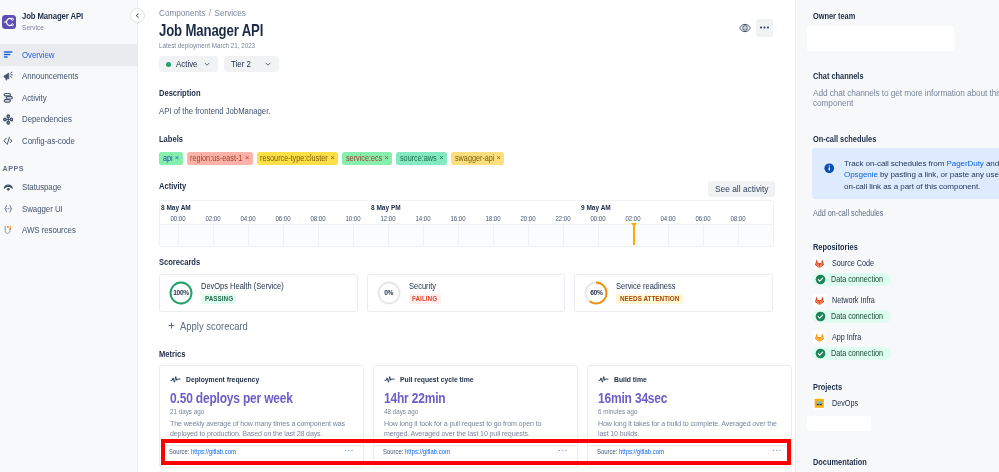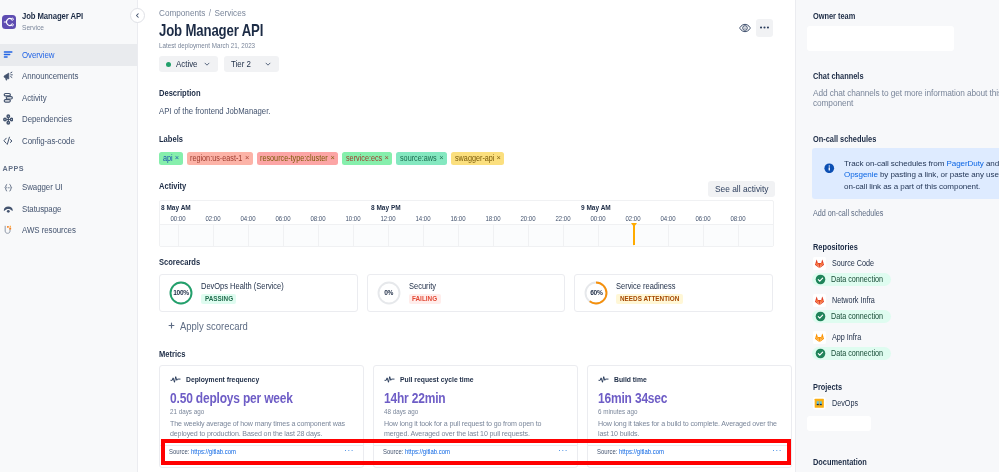--- a/index.html
+++ b/index.html
@@ -189,38 +189,38 @@
           </svg>
         </span>
         <span class="lbl" style="display: inline-block; width: 52.7281px; transform: scaleX(0.94); transform-origin: left center; white-space: nowrap;">Config-as-code</span>
       </div>
     </div>
 
     <div class="apps-heading">APPS</div>
     <div class="nav" style="margin-top:0">
       <div class="nav-item">
         <span class="ic">
+          <svg width="12.5" height="12.5" viewBox="0 0 16 16" fill="none">
+            <path d="M1.2 9.8C1.2 6.2 4.2 4 8 4s6.8 2.2 6.8 5.8c0 .6-.8.9-1.2.4C12.1 8.5 10.2 7.6 8 7.6s-4.1.9-5.6 2.6c-.4.5-1.2.2-1.2-.4Z" fill="#44546F"></path>
+            <circle cx="8" cy="11.1" r="2.15" fill="#44546F"></circle>
+          </svg>
+        </span>
+        <span class="lbl" style="display: inline-block; width: 39.3625px; transform: scaleX(0.94); transform-origin: left center; white-space: nowrap;">Statuspage</span>
+      </div>
+      <div class="nav-item">
+        <span class="ic">
           <svg width="11.5" height="11.5" viewBox="0 0 16 16" fill="none">
             <path d="M5.6 2.9C4.2 2.9 4.7 6.7 3.0 8c1.7 1.3 1.2 5.1 2.6 5.1" stroke="#44546F" stroke-width="1.25" stroke-linecap="round" stroke-linejoin="round"></path>
             <path d="M10.4 2.9c1.4 0 .9 3.8 2.6 5.1-1.7 1.3-1.2 5.1-2.6 5.1" stroke="#44546F" stroke-width="1.25" stroke-linecap="round" stroke-linejoin="round"></path>
             <circle cx="5.5" cy="8" r="0.82" fill="#44546F"></circle>
             <circle cx="8" cy="8" r="0.82" fill="#44546F"></circle>
             <circle cx="10.5" cy="8" r="0.82" fill="#44546F"></circle>
           </svg>
         </span>
         <span class="lbl" style="display: inline-block; width: 40.6697px; transform: scaleX(0.94); transform-origin: left center; white-space: nowrap;">Swagger UI</span>
-      </div>
-      <div class="nav-item">
-        <span class="ic">
-          <svg width="12.5" height="12.5" viewBox="0 0 16 16" fill="none">
-            <path d="M1.2 9.8C1.2 6.2 4.2 4 8 4s6.8 2.2 6.8 5.8c0 .6-.8.9-1.2.4C12.1 8.5 10.2 7.6 8 7.6s-4.1.9-5.6 2.6c-.4.5-1.2.2-1.2-.4Z" fill="#44546F"></path>
-            <circle cx="8" cy="11.1" r="2.15" fill="#44546F"></circle>
-          </svg>
-        </span>
-        <span class="lbl" style="display: inline-block; width: 39.3625px; transform: scaleX(0.94); transform-origin: left center; white-space: nowrap;">Statuspage</span>
       </div>
       <div class="nav-item">
         <span class="ic">
           <svg width="12" height="12" viewBox="0 0 16 16" fill="none">
             <path d="M3.3 2.3v7.3c0 1.9 1.5 3.4 3.4 3.4h.5c1.9 0 3.4-1.5 3.4-3.4V7.4" stroke="#8993A4" stroke-width="1.45" stroke-linecap="round"></path>
             <rect x="6.1" y="2.1" width="2.5" height="2.5" rx="0.35" fill="#F58220"></rect>
             <rect x="9.4" y="4.2" width="2.9" height="2.9" rx="0.4" fill="#F58220"></rect>
             <rect x="10.1" y="1.4" width="2" height="2" rx="0.3" fill="#FBAD4B"></rect>
           </svg>
         </span>
@@ -281,21 +281,21 @@
       <div class="sec-heading">Labels</div>
       <div class="labels-row" id="labels-row">
           <div class="label-chip" style="background: #86efac; color: rgb(26, 79, 173);">
             <span class="chiptxt" style="display: inline-block; width: 9.67969px; transform: scaleX(0.885); transform-origin: left center; white-space: nowrap;">api</span>
             <span class="x">×</span>
           </div>
           <div class="label-chip" style="background: rgb(252, 179, 167); color: rgb(157, 58, 44);">
             <span class="chiptxt" style="display: inline-block; width: 52.3671px; transform: scaleX(0.885); transform-origin: left center; white-space: nowrap;">region:us-east-1</span>
             <span class="x">×</span>
           </div>
-          <div class="label-chip" style="background: #fca5a5; color: rgb(122, 90, 8);">
+          <div class="label-chip" style="background: #fde047; color: rgb(122, 90, 8);">
             <span class="chiptxt" style="display: inline-block; width: 67.661px; transform: scaleX(0.885); transform-origin: left center; white-space: nowrap;">resource-type:cluster</span>
             <span class="x">×</span>
           </div>
           <div class="label-chip" style="background: #86efac; color: rgb(157, 58, 44); justify-content: flex-end;">
             <span class="chiptxt" style="display: inline-block; width: 36.2435px; transform: scaleX(0.885); transform-origin: left center; white-space: nowrap;">service:ecs</span>
             <span class="x">×</span>
           </div>
           <div class="label-chip" style="background: rgb(132, 232, 192); color: rgb(26, 107, 78);">
             <span class="chiptxt" style="display: inline-block; width: 36.6584px; transform: scaleX(0.885); transform-origin: left center; white-space: nowrap;">source:aws</span>
             <span class="x">×</span>

